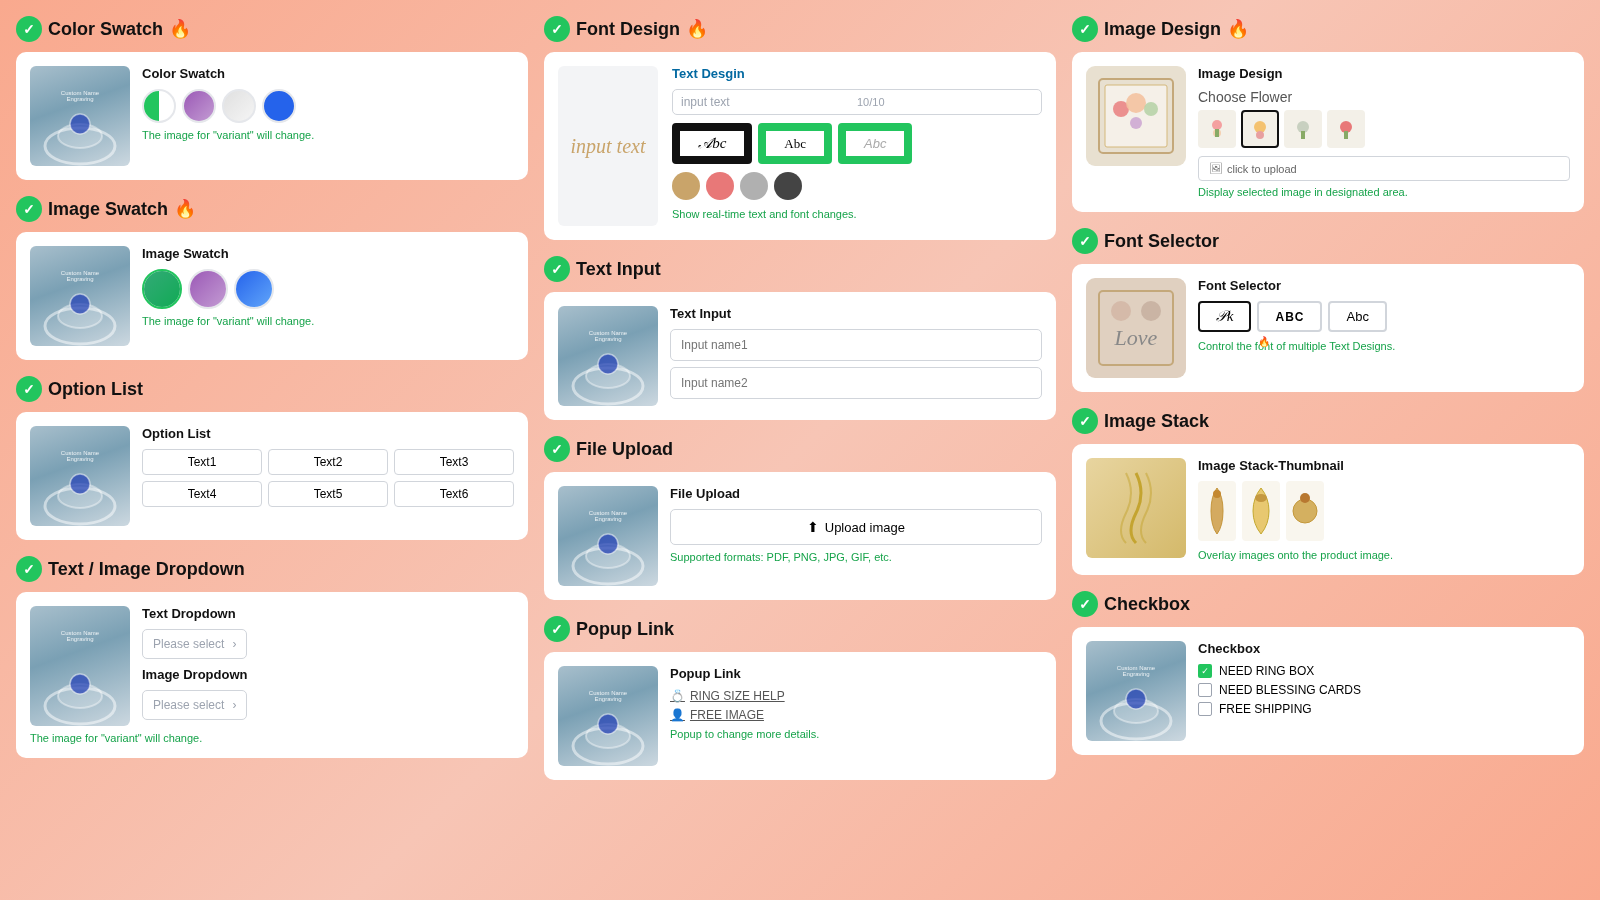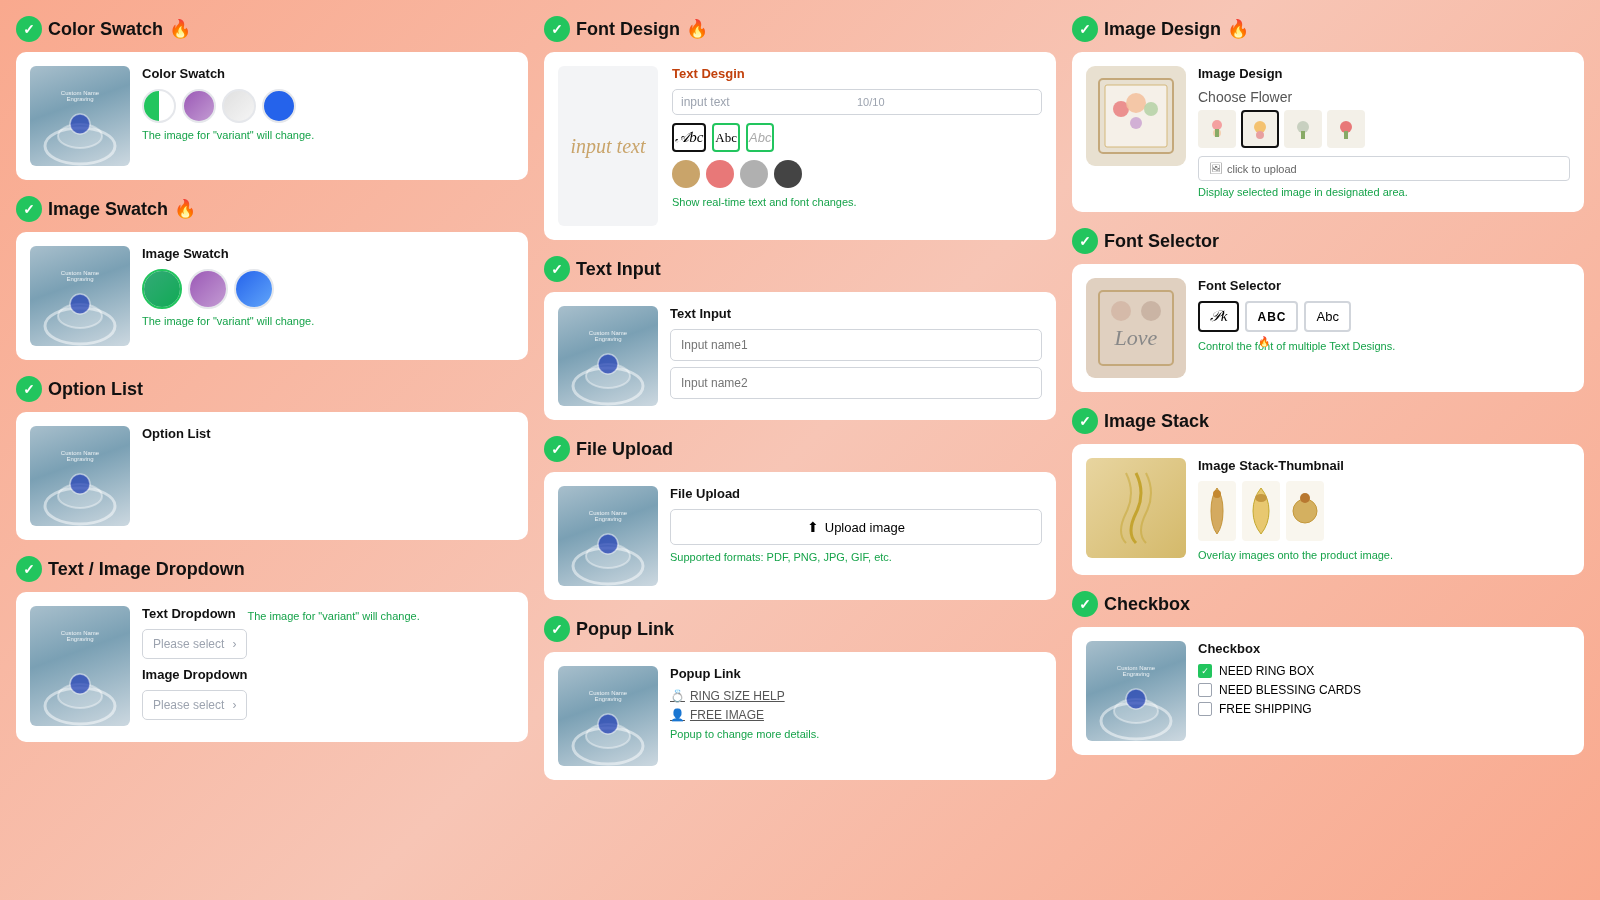--- a/index.html
+++ b/index.html
@@ -82,32 +82,32 @@
       display: flex; gap: 14px;
     }
     .text-preview-box {
       width: 100px; height: 160px;
       background: #f3f4f6; border-radius: 6px;
       display: flex; align-items: center; justify-content: center;
       font-family: 'Georgia', serif; font-size: 22px; color: #c9a46a;
       font-style: italic; flex-shrink: 0;
     }
     .text-design-right { flex: 1; }
-    .td-title { font-size: 13px; font-weight: 600; color: #c2410c; margin-bottom: 8px; }
+    .td-title { font-size: 13px; font-weight: 600; color: #0369a1; margin-bottom: 8px; }
     .text-input-row {
       display: flex; align-items: center;
       border: 1.5px solid #d1d5db; border-radius: 5px;
       padding: 5px 8px; margin-bottom: 8px;
     }
     .text-input-row span { flex: 1; font-size: 12px; color: #9ca3af; }
     .text-input-row .count { font-size: 11px; color: #9ca3af; }
     .font-row { display: flex; gap: 6px; margin-bottom: 8px; }
     .font-btn {
-      border: 2px solid #22c55e; border-radius: 4px;
-      padding: 4px 1px; font-size: 13px; cursor: pointer; background: white; text-align: right;
+      border: 8px solid #22c55e; border-radius: 4px;
+      padding: 4px 18px; font-size: 13px; cursor: pointer; background: white; text-align: right;
     }
     .font-btn.active { border-color: #111; }
     .font-cursive { font-family: 'Georgia', serif; font-style: italic; }
     .font-serif { font-family: 'Georgia', serif; }
     .color-row { display: flex; gap: 6px; }
     .color-dot { width: 28px; height: 28px; border-radius: 50%; cursor: pointer; }
     
     .ti-card { background: white; border-radius: 10px; padding: 14px; display: flex; gap: 12px; }
     .text-field {
       border: 1.5px solid #d1d5db; border-radius: 5px;
@@ -133,21 +133,21 @@
     .flower-thumb.active { border-color: #111; }
     .upload-preview-btn {
       border: 1.5px solid #d1d5db; border-radius: 4px;
       padding: 5px 10px; font-size: 11px; color: #666;
       display: flex; align-items: center; gap: 4px; cursor: pointer; background: white;
     }
     
     .font-sel-row { display: flex; gap: 6px; }
     .font-sel-btn {
       border: 2px solid #d1d5db; border-radius: 4px;
-      padding: 5px 10px; font-size: 13px; cursor: pointer; background: white;
+      padding: 5px 16px; font-size: 13px; cursor: pointer; background: white;
     }
     .font-sel-btn.active { border-color: #111; }
     
     .stack-row { display: flex; gap: 6px; }
     .stack-thumb {
       width: 38px; height: 60px; background: #f9f6ee;
       border-radius: 4px; display: flex; align-items: center; justify-content: center;
       font-size: 18px;
     }
     
@@ -260,30 +260,38 @@
         <div class="ring-thumb">
           <div class="ring-label-overlay">Custom Name<br>Engraving</div>
           <svg width="90" height="70" viewBox="0 0 90 70" style="position:absolute;bottom:0;left:5px">
             <ellipse cx="45" cy="50" rx="35" ry="18" fill="none" stroke="rgba(255,255,255,0.5)" stroke-width="3"></ellipse>
             <ellipse cx="45" cy="40" rx="22" ry="12" fill="rgba(255,255,255,0.2)" stroke="rgba(255,255,255,0.4)" stroke-width="2"></ellipse>
             <circle cx="45" cy="28" r="10" fill="rgba(30,60,180,0.7)" stroke="rgba(255,255,255,0.5)" stroke-width="1.5"></circle>
           </svg>
         </div>
         <div class="card-content">
           <div class="card-label">Option List</div>
+          <div class="option-grid">
+            <button class="option-btn">Text1</button>
+            <button class="option-btn">Text2</button>
+            <button class="option-btn">Text3</button>
+            <button class="option-btn">Text4</button>
+            <button class="option-btn">Text5</button>
+            <button class="option-btn">Text6</button>
+          </div>
         </div>
       </div>
     </div>
 
     <div class="section-wrapper" style="margin-bottom:16px">
       <div class="section-title">
         <span class="check-icon">✓</span>
         <span>Text / Image Dropdown</span>
       </div>
-      <div class="card" style="gap:0">
+      <div class="card" style="flex-direction:column;gap:0">
         <div style="display:flex;gap:12px">
           <div class="ring-thumb" style="height:120px">
             <div class="ring-label-overlay">Custom Name<br>Engraving</div>
             <svg width="90" height="70" viewBox="0 0 90 70" style="position:absolute;bottom:0;left:5px">
               <ellipse cx="45" cy="50" rx="35" ry="18" fill="none" stroke="rgba(255,255,255,0.5)" stroke-width="3"></ellipse>
               <ellipse cx="45" cy="40" rx="22" ry="12" fill="rgba(255,255,255,0.2)" stroke="rgba(255,255,255,0.4)" stroke-width="2"></ellipse>
               <circle cx="45" cy="28" r="10" fill="rgba(30,60,180,0.7)" stroke="rgba(255,255,255,0.5)" stroke-width="1.5"></circle>
             </svg>
           </div>
           <div style="flex:1">

